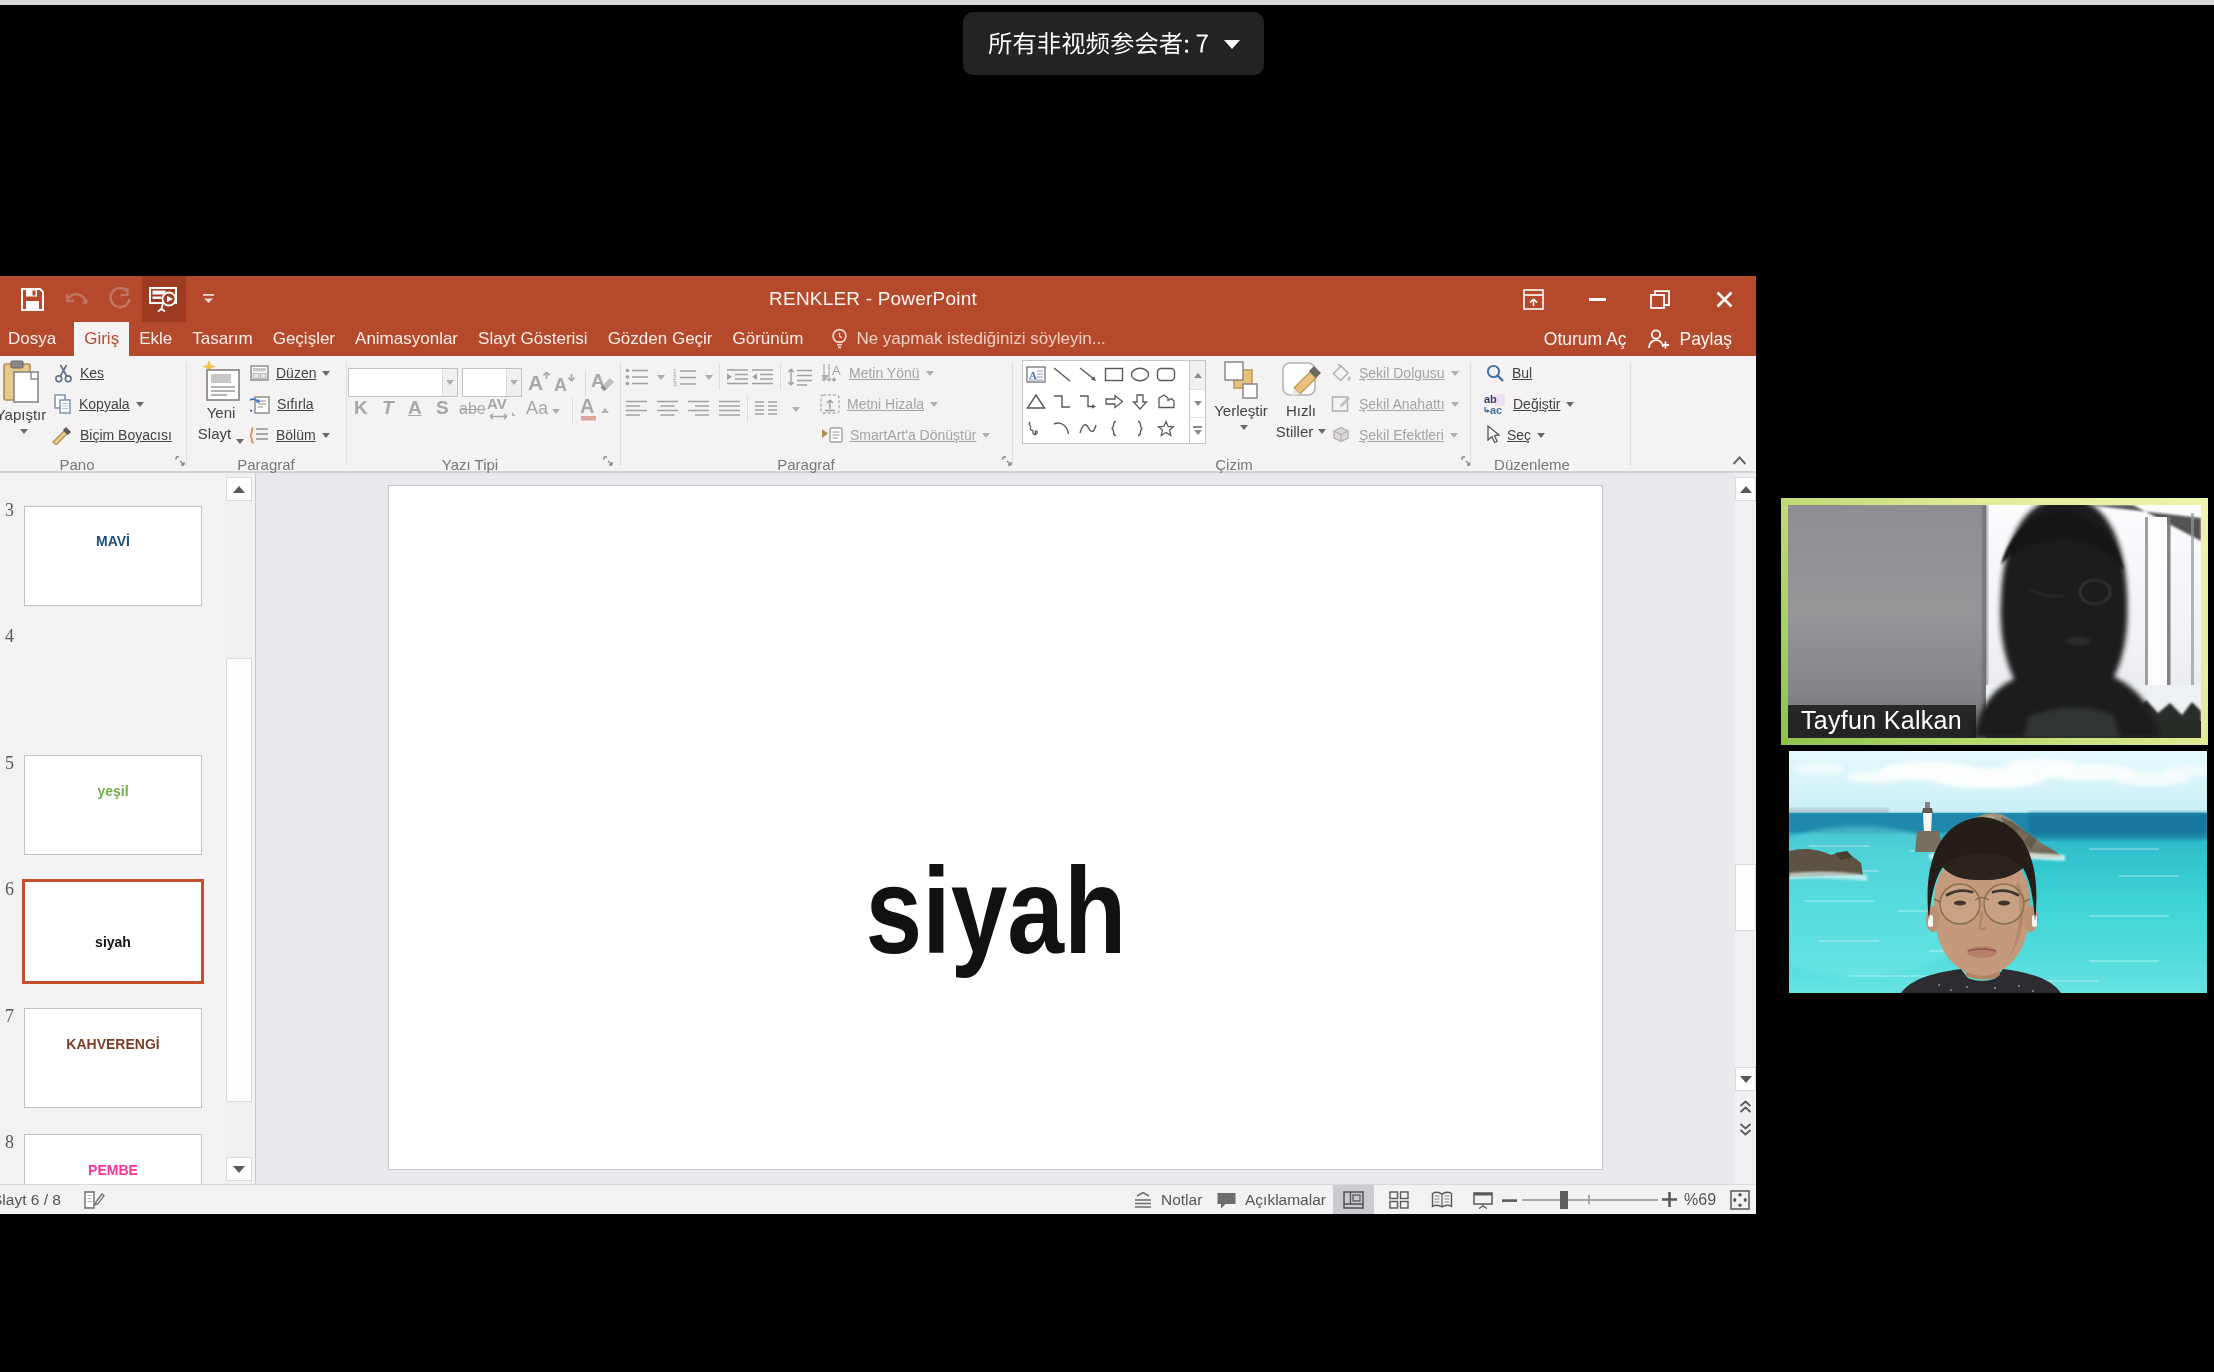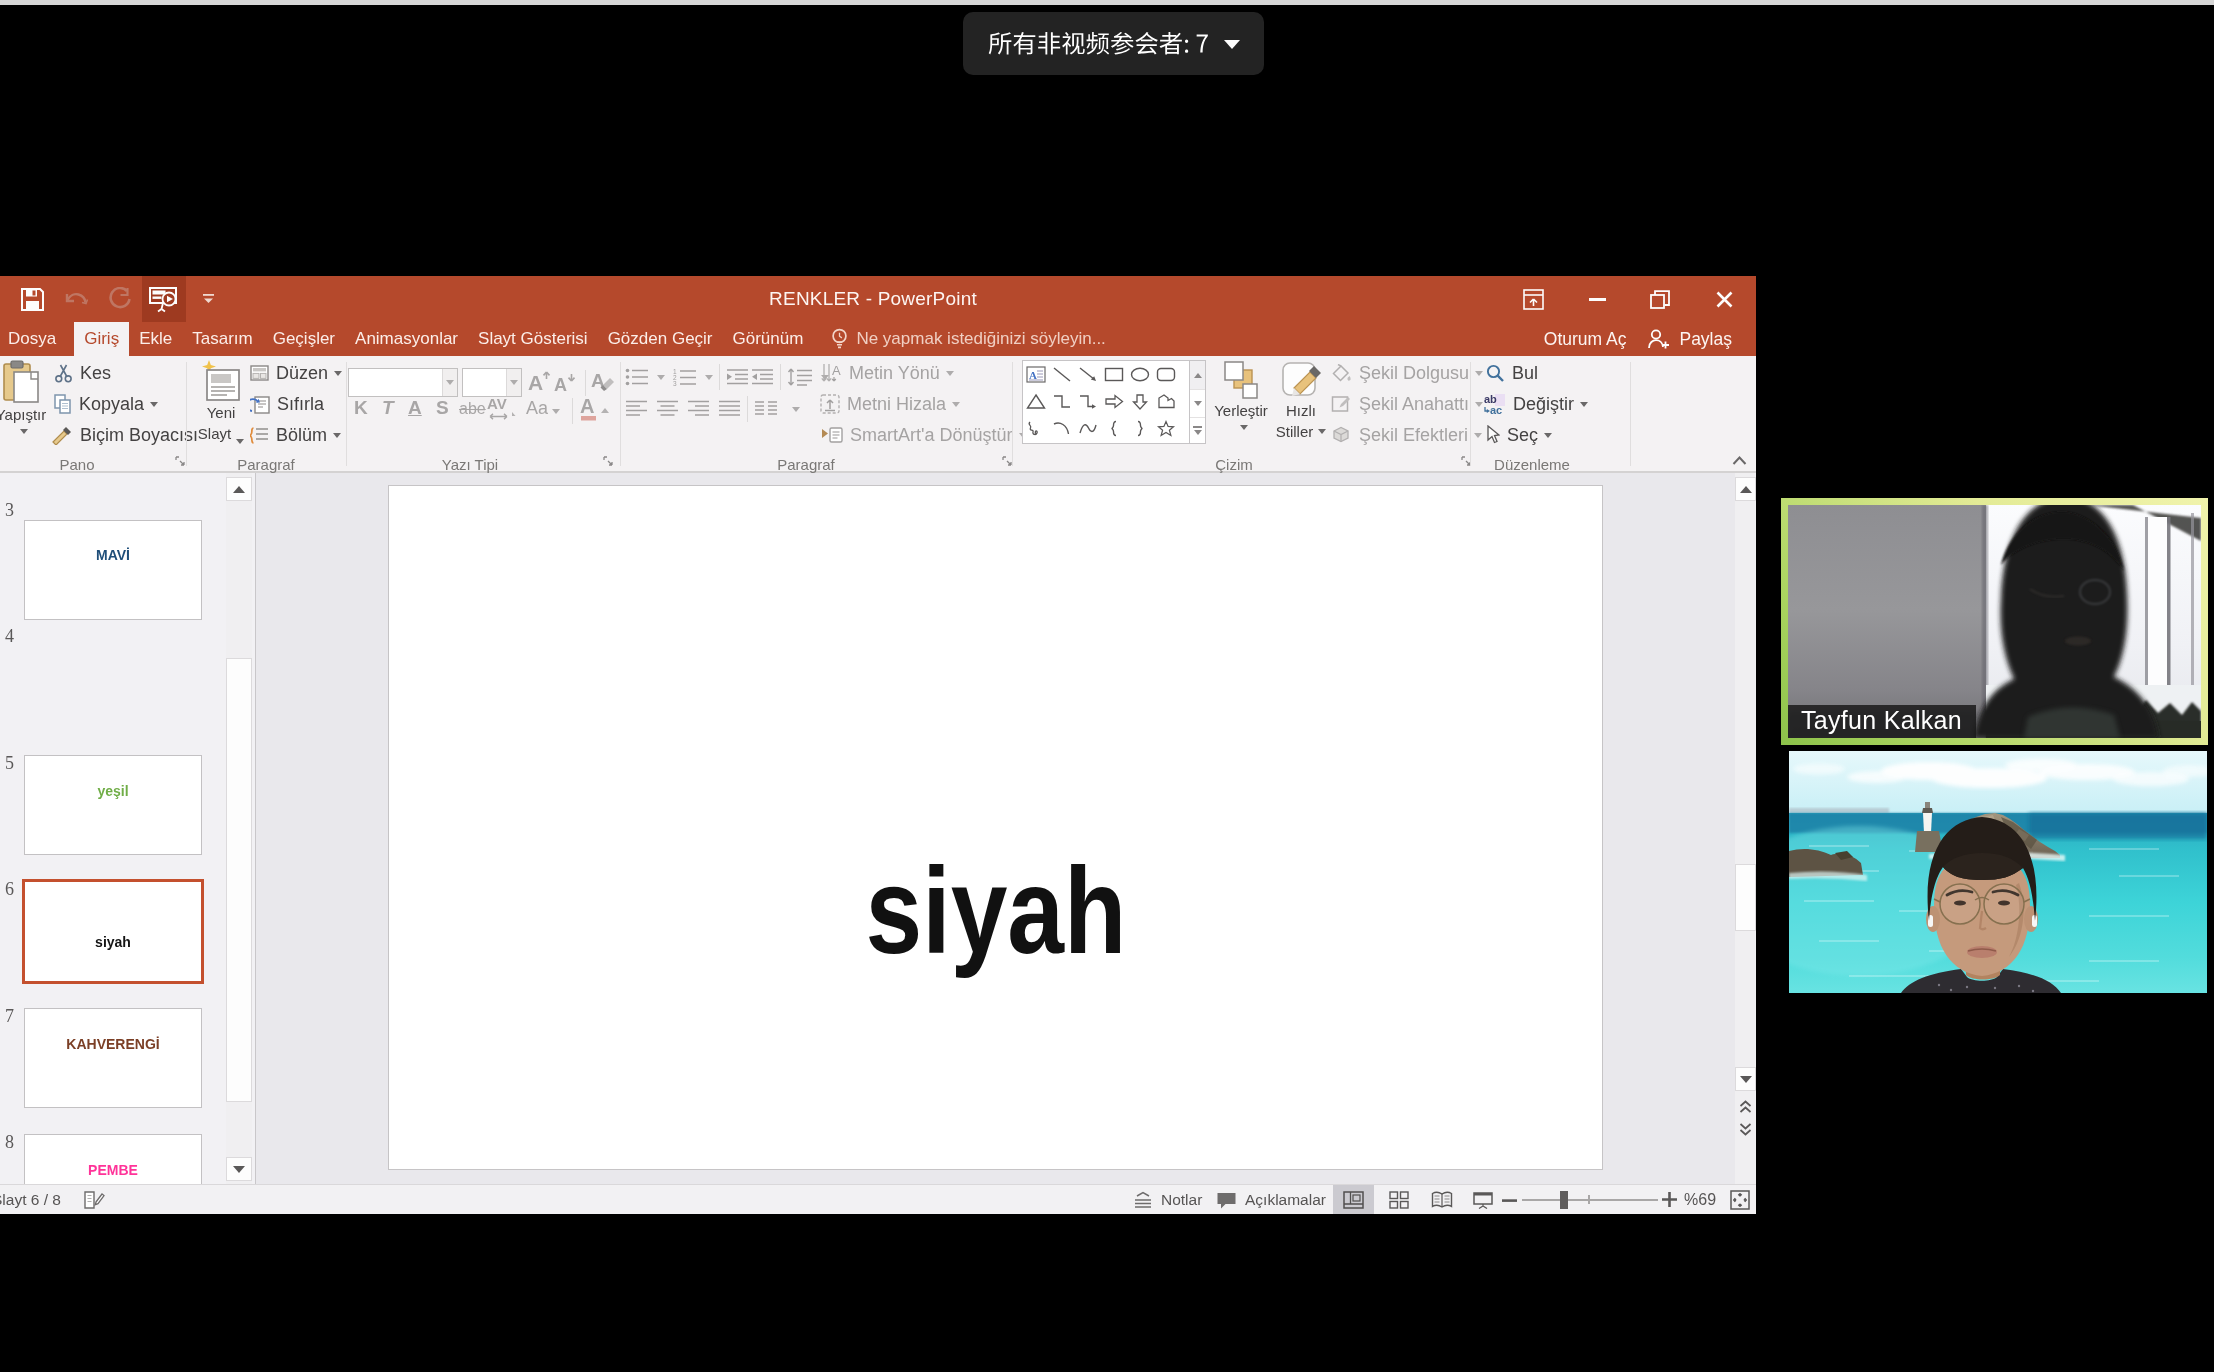--- a/index.html
+++ b/index.html
@@ -38,21 +38,21 @@
   #share { display:flex; align-items:center; gap:8px; color:#fdf5f2; font-size:17.5px; padding:0 14px 0 10px; height:34px; }
 
   
   #ribbon { left:0; top:80px; width:1766px; height:117px; background:#f4f2f3; border-bottom:2px solid #d4d2d2; }
   .shape-cell { width:26px; height:27px; display:flex; align-items:center; justify-content:center; }
   .gsep { position:absolute; top:6px; width:1px; height:104px; background:#e0dede; }
   .grplabel { position:absolute; color:#7a7876; font-size:15px; white-space:nowrap; transform:translateX(-50%); }
   .launcher { position:absolute; width:10px; height:10px; }
   .launcher svg { display:block; }
   .rrow { position:absolute; display:flex; align-items:center; white-space:nowrap; }
-  .rlabel { font-size:18px; color:#444242; margin-left:7px; }
+  .rlabel { font-size:14px; color:#444242; margin-left:7px;text-decoration:underline; }
   .rlabel.gray { color:#a5a3a3; }
   .dd { width:0; height:0; border-left:4.5px solid transparent; border-right:4.5px solid transparent;
     border-top:5px solid #6a6868; margin-left:6px; }
   .dd.gray { border-top-color:#aeacac; }
   .bigbtn { position:absolute; display:flex; flex-direction:column; align-items:center; }
   .bigbtn .bl { font-size:15px; color:#444242; line-height:21px; }
   .combo { position:absolute; height:29px; background:#fff; border:1px solid #c2c0c0; display:flex; }
   .combo .arr { width:15px; height:100%; margin-left:auto; background:#f1efef; border-left:1px solid #dcdada;
     display:flex; align-items:center; justify-content:center; }
   .vdiv { width:1px; height:26px; background:#dcdada; margin:0 4px; }
@@ -675,21 +675,21 @@
         <path d="M1.5 10 L7.5 3.5 L13.5 10" fill="none" stroke="#6a6868" stroke-width="2"></path>
       </svg>
     </div>
   </div>
 
   <div id="content" class="abs" style="overflow:hidden">
 
     <div id="panel">
 
       <div class="thumbnum" style="left:0;top:27px">3</div>
-      <div class="thumbwrap" style="top:47px">
+      <div class="thumbwrap" style="top:33px">
         <div class="thumbtext" style="top: 35%; color: rgb(31, 78, 121);">MAVİ</div>
       </div>
       <div class="thumbnum" style="left:0;top:153px">4</div>
       <div class="thumbnum" style="left:0;top:280px">5</div>
       <div class="thumbwrap" style="top:282px">
         <div class="thumbtext" style="top: 36%; color: rgb(112, 173, 71);">yeşil</div>
       </div>
       <div class="thumbnum" style="left:0;top:406px">6</div>
       <div class="thumbwrap selected" style="left:32px;top:406px;width:182px;height:105px">
         <div class="thumbtext" style="top: 61%; color: rgb(20, 20, 20);">siyah</div>

